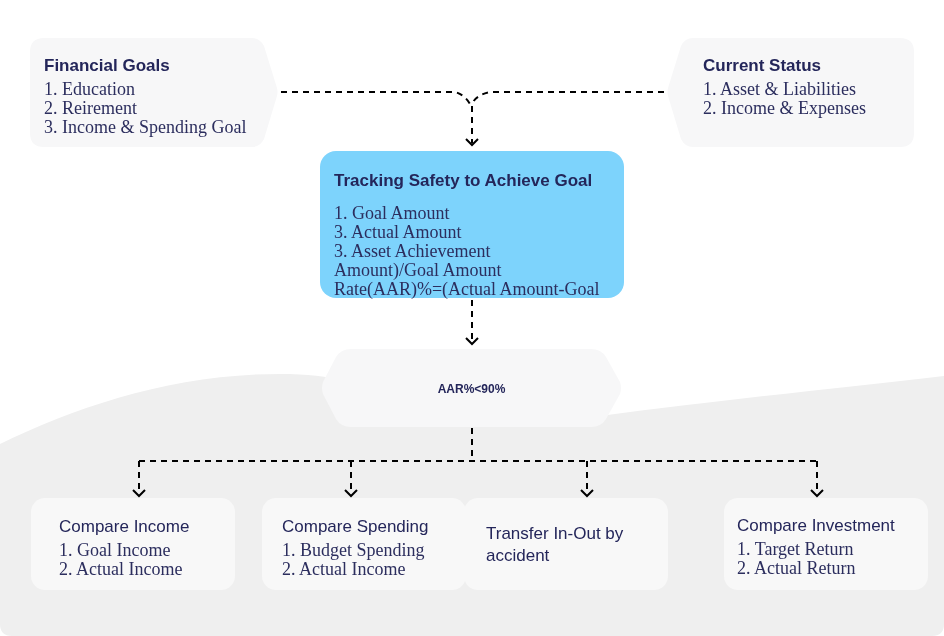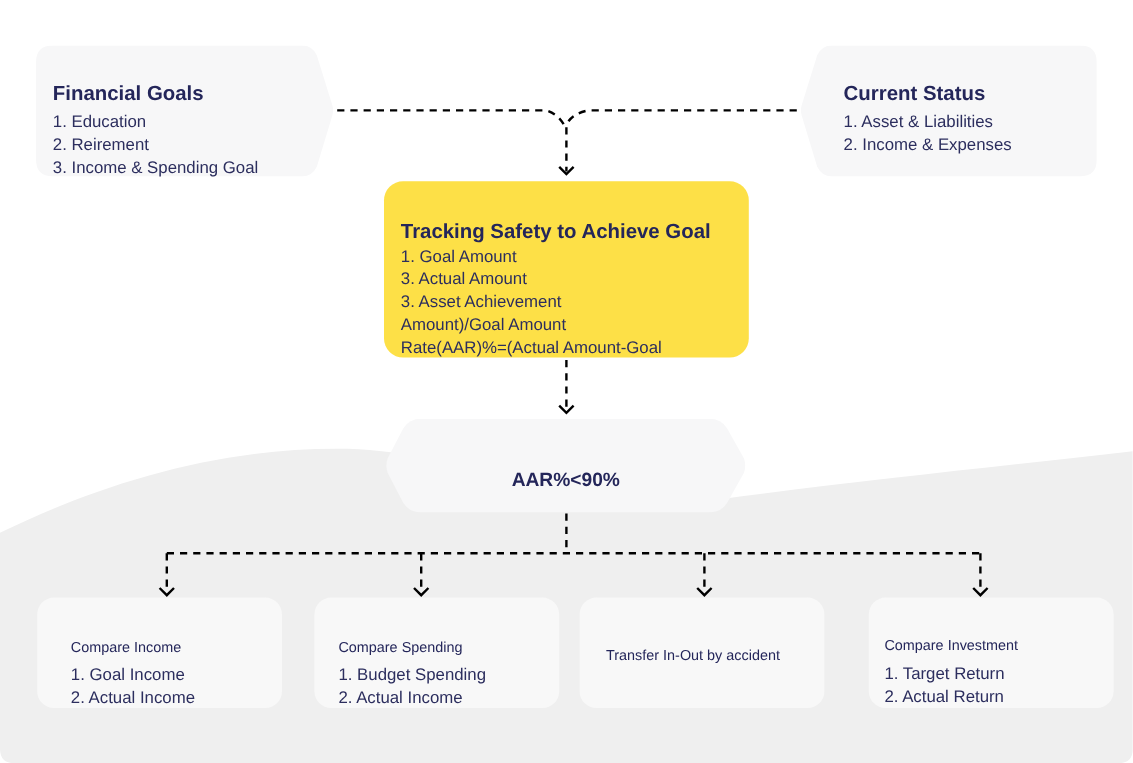--- a/index.html
+++ b/index.html
@@ -7,24 +7,24 @@
       width: 944px; height: 636px; position: relative; overflow: hidden;
       background: #ffffff;
       font-family: "Liberation Sans", "DejaVu Sans", sans-serif;
       color: #24265a;
     }
     #bg { position: absolute; left: 0; top: 0; width: 944px; height: 636px; }
     #connectors { position: absolute; left: 0; top: 0; width: 944px; height: 636px; pointer-events: none; }
     .node { position: absolute; box-sizing: border-box; }
     .node svg.shape { position: absolute; left: 0; top: 0; width: 100%; height: 100%; }
     .node .content { position: relative; }
-    .title { font-weight: bold; font-size: 17px; color: #24265a; line-height: 22px; margin-top: 12px; }
-    .title.regular { font-weight: normal; font-size: 12px; }
-    .item { font-size: 14px; line-height: 19px; color: #2c2e5e; }
-    .box { background: #fde047; border-radius: 16px; }
+    .title { font-weight: bold; font-size: 17px; color: #24265a; line-height: 22px; }
+    .title.regular { font-weight: normal; font-size: 17px; }
+    .item { font-size: 18px; line-height: 19px; color: #2c2e5e; font-family: Liberation Serif, serif; }
+    .box { background: #7dd3fc; border-radius: 16px; }
     .box-bottom { background: #f8f8f8; border-radius: 14px; }
     ul.list { list-style: none; margin: 3px 0 0 0; padding: 0; }
   </style>
 </head>
 <body>
 
 <svg id="bg" viewBox="0 0 944 636">
   <path d="M0,444 C80,405 180,372 290,374 C340,376 370,385 390,395 L600,416 C720,400 840,388 944,376 L944,624 Q944,636 932,636 L12,636 Q0,636 0,624 Z" fill="#efefef"></path>
 </svg>
 
@@ -74,36 +74,36 @@
     <ul class="list">
       <li class="item">1. Asset &amp; Liabilities</li>
       <li class="item">2. Income &amp; Expenses</li>
     </ul>
   </div>
 </div>
 
 <div class="node box" style="left:320px; top:151px; width:304px; height:147px;">
   <div class="content" style="padding:19px 0 0 14px;">
     <div class="title">Tracking Safety to Achieve Goal</div>
-    <ul class="list" style="margin-top:0;">
+    <ul class="list" style="margin-top:12px;">
       <li class="item">1. Goal Amount</li>
       <li class="item">3. Actual Amount</li>
       <li class="item">3. Asset Achievement</li>
       <li class="item">Amount)/Goal Amount</li>
       <li class="item">Rate(AAR)%=(Actual Amount-Goal</li>
     </ul>
   </div>
 </div>
 
 <div class="node" style="left:321px; top:349px; width:301px; height:78px;">
   <svg class="shape" viewBox="0 0 301 78" preserveAspectRatio="none">
     <path d="M30,0 L270,0 Q280,0 285,8 L299,33 Q301,39 299,45 L285,70 Q280,78 270,78 L30,78 Q20,78 15,70 L2,45 Q0,39 2,33 L15,8 Q20,0 30,0 Z" fill="#f7f7f8"></path>
   </svg>
   <div class="content" style="text-align:center; padding-top:29px;">
-    <div class="title" style="font-size:16px;">AAR%&lt;90%</div>
+    <div class="title" style="font-size:12px;">AAR%&lt;90%</div>
   </div>
 </div>
 
 <div class="node box-bottom" style="left:31px; top:498px; width:204px; height:92px;">
   <div class="content" style="padding:18px 0 0 28px;">
     <div class="title regular">Compare Income</div>
     <ul class="list">
       <li class="item">1. Goal Income</li>
       <li class="item">2. Actual Income</li>
     </ul>
@@ -113,21 +113,21 @@
 <div class="node box-bottom" style="left:262px; top:498px; width:204px; height:92px;">
   <div class="content" style="padding:18px 0 0 20px;">
     <div class="title regular">Compare Spending</div>
     <ul class="list">
       <li class="item">1. Budget Spending</li>
       <li class="item">2. Actual Income</li>
     </ul>
   </div>
 </div>
 
-<div class="node box-bottom" style="left:483px; top:498px; width:204px; height:92px;">
+<div class="node box-bottom" style="left:464px; top:498px; width:204px; height:92px;">
   <div class="content" style="padding:25px 20px 0 22px;">
     <div class="title regular" style="line-height:22px;">Transfer In-Out by accident</div>
   </div>
 </div>
 
 <div class="node box-bottom" style="left:724px; top:498px; width:204px; height:92px;">
   <div class="content" style="padding:17px 0 0 13px;">
     <div class="title regular">Compare Investment</div>
     <ul class="list">
       <li class="item">1. Target Return</li>

